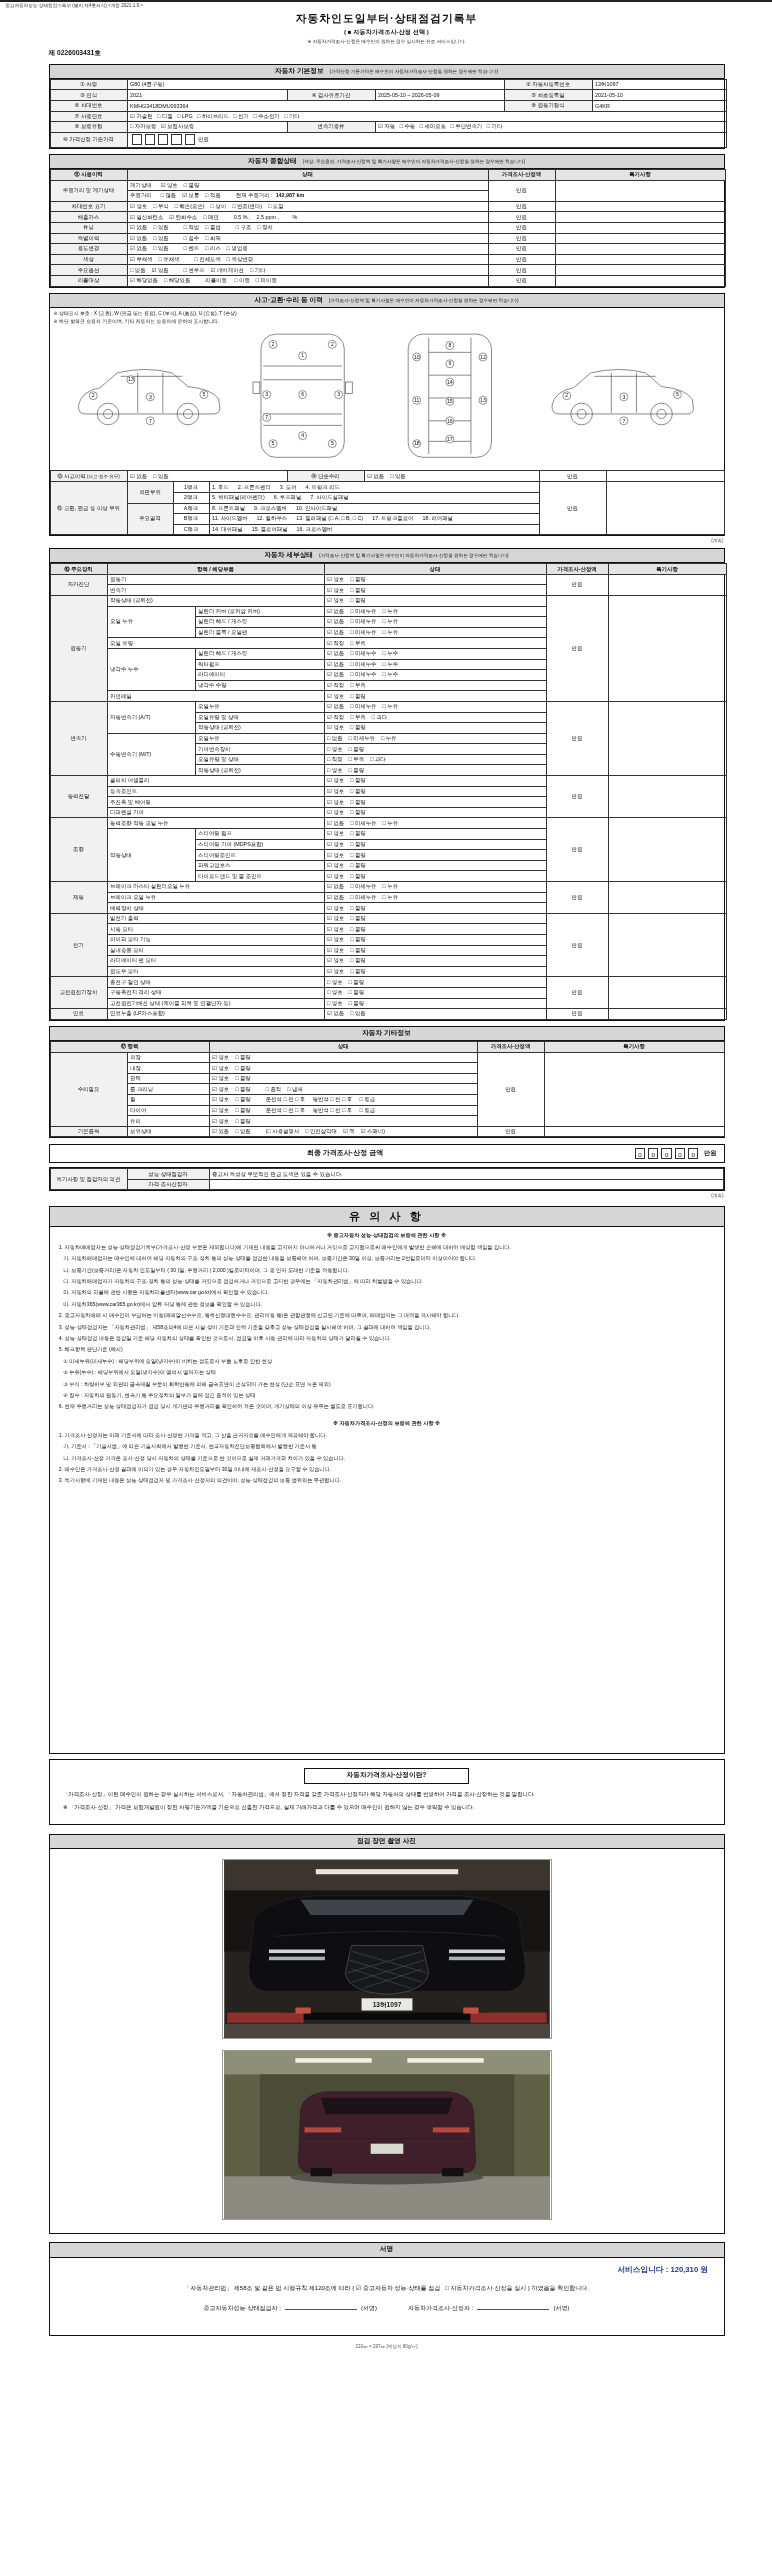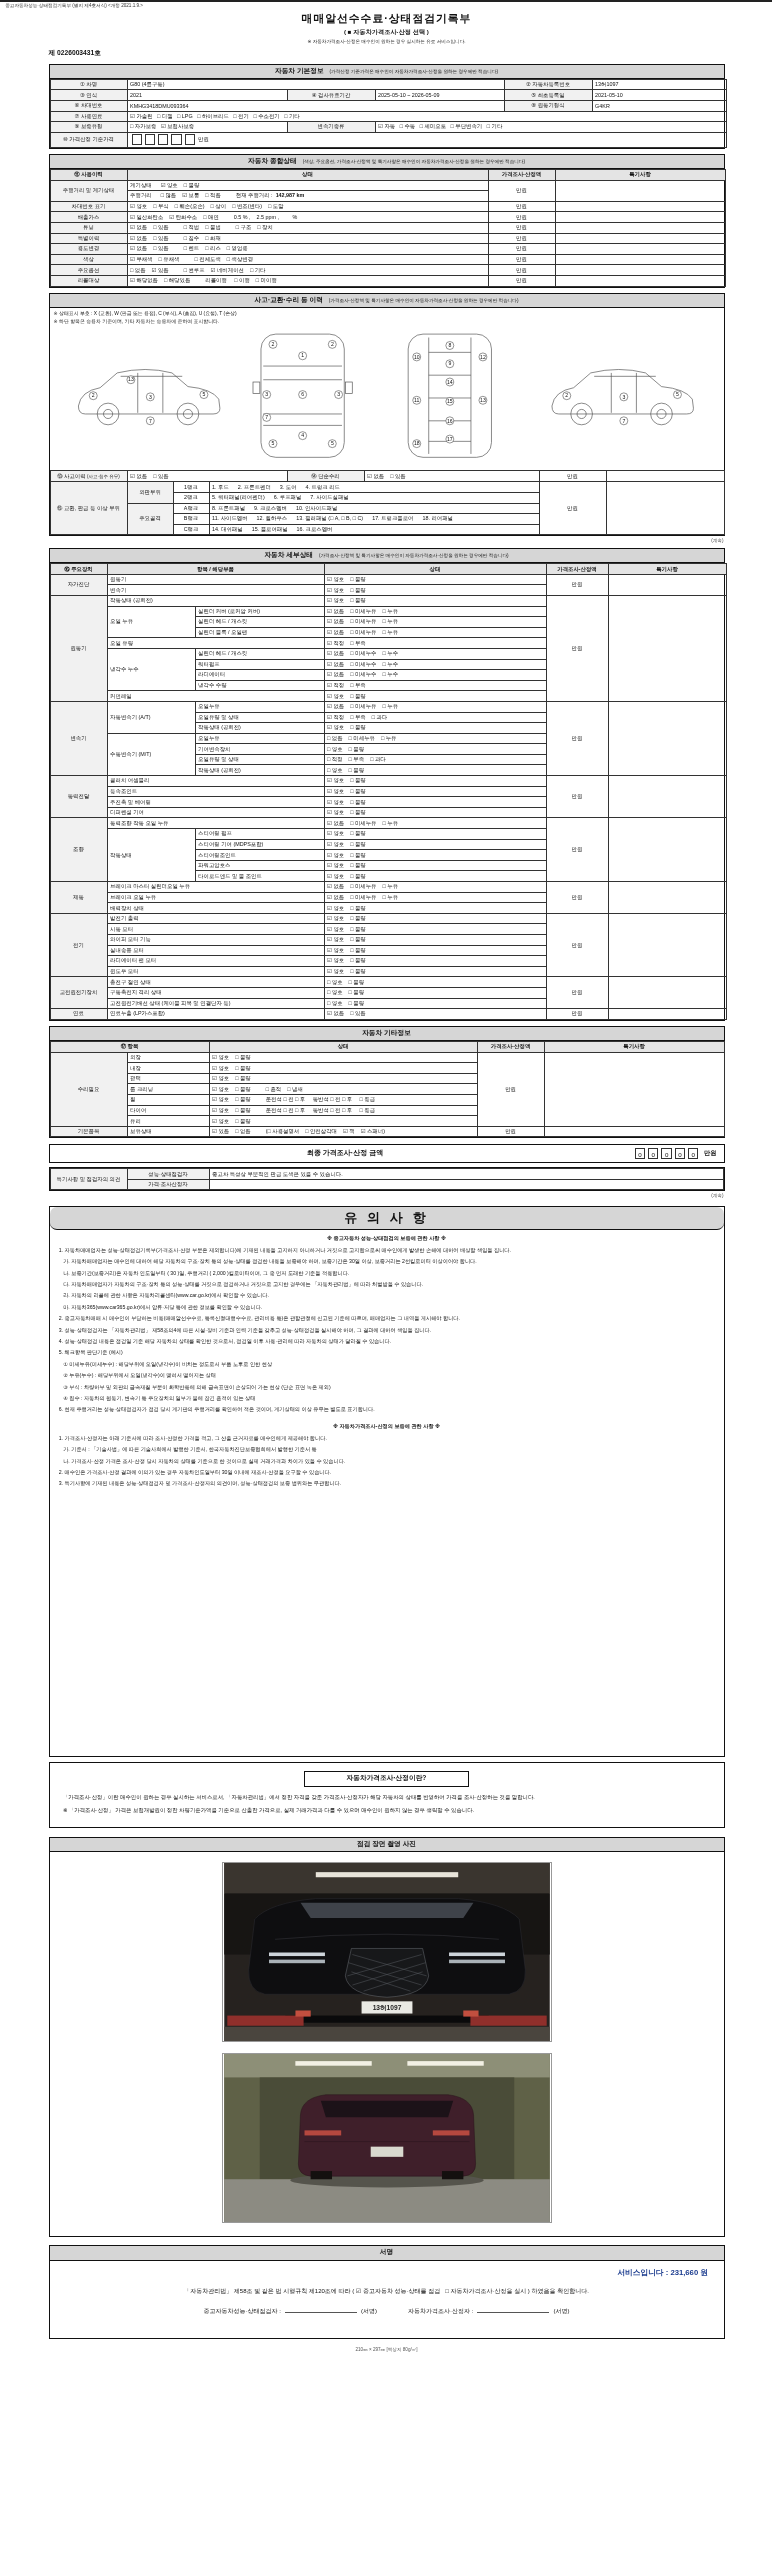--- a/index.html
+++ b/index.html
@@ -49,21 +49,21 @@
 </style>
 </head>
 <body>
 
 <div class="page">
   <div class="toprule"></div>
   <div class="topnote">중고자동차성능·상태점검기록부 (별지 제4호서식) &lt;개정 2021.1.9.&gt;</div>
   <div class="sheet">
 
     <div class="titleblock">
-      <div class="title">매매알선수수료·상태점검기록부</div>
+      <div class="title">자동차인도일부터·상태점검기록부</div>
       <div class="subtitle">( ■ 자동차가격조사·산정 선택 )</div>
       <div class="titlenote">※ 자동차가격조사·산정은 매수인이 원하는 경우 실시하는 유료 서비스입니다.</div>
     </div>
     <div class="docno">제 0226003431호</div>
 
     <div class="sec">
       <div class="sechead">
         <span>자동차 기본정보</span>
         <small>(가격산정 기준가격은 매수인이 자동차가격조사·산정을 원하는 경우에만 적습니다)</small>
       </div>
@@ -736,21 +736,21 @@
         <tr>
           <td class="lab">가격·조사산정자</td>
           <td></td>
         </tr>
       </tbody>
         </table>
     </div>
     <div class="cont">(계속)</div>
 
     <div class="sec" style="margin-top:8.2px">
-      <div class="sechead" style="font-size:13px; letter-spacing:3.1px;border-radius:7px;">
+      <div class="sechead" style="font-size:11px; letter-spacing:3.1px;">
         <span>유 의 사 항</span>
       </div>
       <div class="noticebody">
         <p style="font-weight:bold; text-align:center;">※ 중고자동차 성능·상태점검의 보증에 관한 사항 ※</p>
         <p>1. 자동차매매업자는 성능·상태점검기록부(가격조사·산정 부분은 제외합니다)에 기재된 내용을 고지하지 아니하거나 거짓으로 고지함으로써 매수인에게 발생한 손해에 대하여 배상할 책임을 집니다.</p>
         <p>   가. 자동차매매업자는 매수인에 대하여 해당 자동차의 구조·장치 등의 성능·상태를 점검한 내용을 보증해야 하며, 보증기간은 30일 이상, 보증거리는 2천킬로미터 이상이어야 합니다.</p>
         <p>   나. 보증기간(보증거리)은 자동차 인도일부터 ( 30 )일, 주행거리 ( 2,000 )킬로미터이며, 그 중 먼저 도래한 기준을 적용합니다.</p>
         <p>   다. 자동차매매업자가 자동차의 구조·장치 등의 성능·상태를 거짓으로 점검하거나 거짓으로 고지한 경우에는 「자동차관리법」에 따라 처벌받을 수 있습니다.</p>
         <p>   라. 자동차의 리콜에 관한 사항은 자동차리콜센터(www.car.go.kr)에서 확인할 수 있습니다.</p>
         <p>   마. 자동차365(www.car365.go.kr)에서 압류·저당 등에 관한 정보를 확인할 수 있습니다.</p>
@@ -835,21 +835,21 @@
       </div>
     </div>
 
     <div class="sec" style="margin-top:8.2px">
       <div class="sechead">
         <span>서명</span>
       </div>
       <div class="signbody">
         <div class="insurance">
           <span>서비스입니다 :</span>
-          <span>231,660 원</span>
+          <span>120,310 원</span>
         </div>
         <p class="confirm">「자동차관리법」 제58조 및 같은 법 시행규칙 제120조에 따라 ( ☑ 중고자동차 성능·상태를 점검   □ 자동차가격조사·산정을 실시 ) 하였음을 확인합니다.</p>
         <div class="signrow">
           <span><span>중고자동차성능·상태점검자 :</span><span class="signblank"></span><span>(서명)</span></span>
           <span><span>자동차가격조사·산정자 :</span><span class="signblank"></span><span>(서명)</span></span>
         </div>
       </div>
     </div>
 
     <div class="pagefoot">210㎜ × 297㎜ [백상지 80g/㎡]</div>

